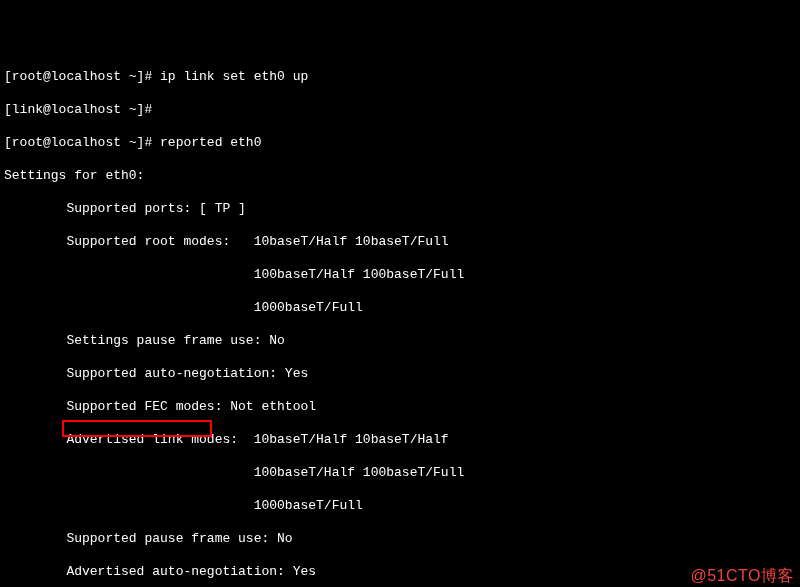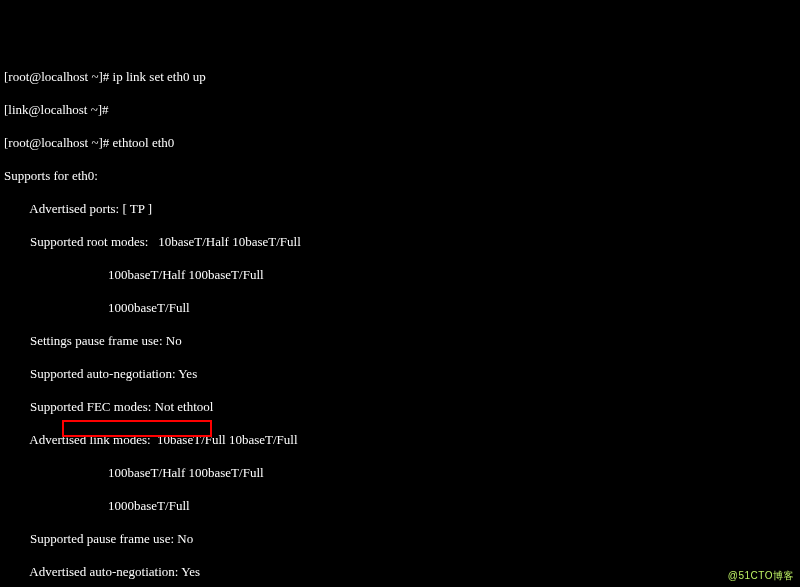--- a/index.html
+++ b/index.html
@@ -15,57 +15,56 @@
       line-height: 16.5px;
       width: 800px;
       height: 587px;
       padding: 3px 4px;
       overflow: hidden;
       position: relative;
       white-space: pre;
     }
     .line {
       display: block;
-      font-family: Liberation Serif, serif;
     }
     @keyframes blink {
       50% { opacity: 0; }
     }
     .highlight-box {
       position: absolute;
       border: 2px solid #ff0000;
       pointer-events: none;
     }
     .watermark {
       position: absolute;
       right: 6px;
       bottom: 3px;
-      color: #bef264;
+      color: #ef4444;
       font-family: Arial, "Microsoft YaHei", sans-serif;
-      font-size: 10px;
+      font-size: 16px;
       letter-spacing: 0.5px;
     }
   </style>
 </head>
 <body>
 
 
 
 <span class="line">[root@localhost ~]# ip link set eth0 up</span>
 <span class="line">[link@localhost ~]#</span>
-<span class="line">[root@localhost ~]# ethtool eth0</span>
-<span class="line">Supports for eth0:</span>
-<span class="line">        Advertised ports: [ TP ]</span>
+<span class="line">[root@localhost ~]# reported eth0</span>
+<span class="line">Settings for eth0:</span>
+<span class="line">        Supported ports: [ TP ]</span>
 <span class="line">        Supported root modes:   10baseT/Half 10baseT/Full</span>
 <span class="line">                                100baseT/Half 100baseT/Full</span>
 <span class="line">                                1000baseT/Full</span>
 <span class="line">        Settings pause frame use: No</span>
 <span class="line">        Supported auto-negotiation: Yes</span>
 <span class="line">        Supported FEC modes: Not ethtool</span>
-<span class="line">        Advertised link modes:  10baseT/Full 10baseT/Full</span>
+<span class="line">        Advertised link modes:  10baseT/Half 10baseT/Half</span>
 <span class="line">                                100baseT/Half 100baseT/Full</span>
 <span class="line">                                1000baseT/Full</span>
 <span class="line">        Supported pause frame use: No</span>
 <span class="line">        Advertised auto-negotiation: Yes</span>
 
 
 
 
 
 

